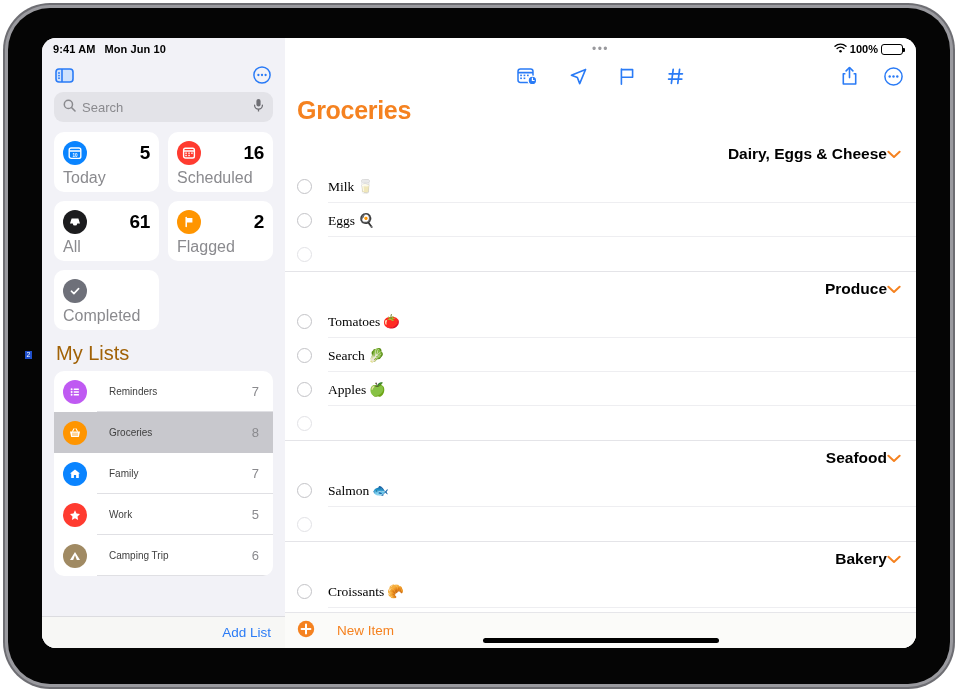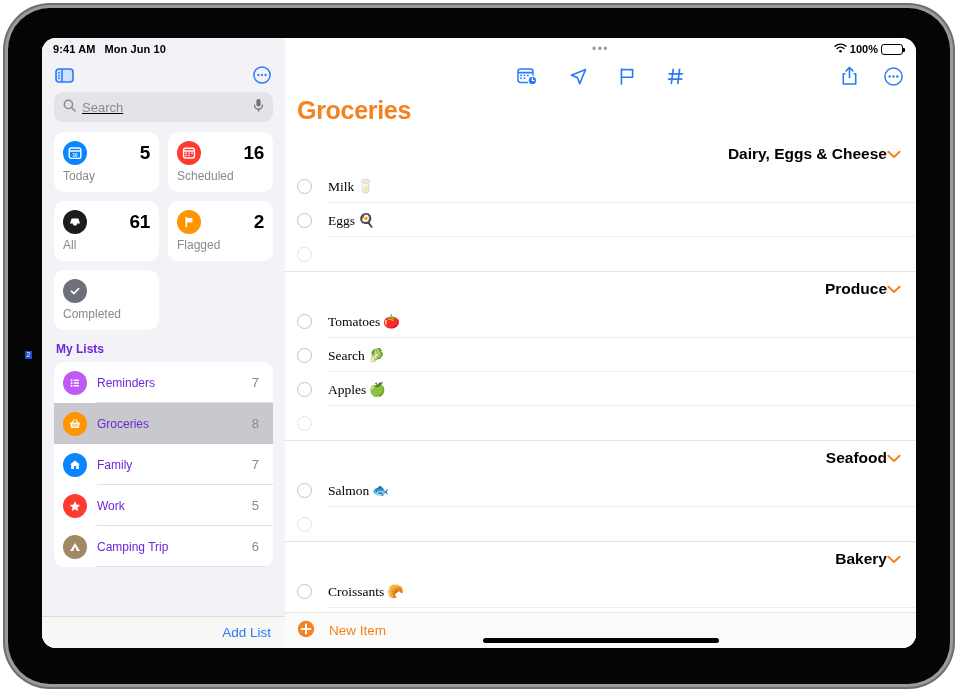--- a/index.html
+++ b/index.html
@@ -53,21 +53,21 @@
     letter-spacing: .1px;
   }
   .statusbar .time { margin-right: 9px; }
   .sb-toprow {
     height: 34px;
     display: flex; align-items: center; justify-content: space-between;
     padding: 0 14px 0 13px;
   }
   .icon-btn { cursor: default; display: flex; align-items: center; }
 
-  .search-wrap { padding: 0 12px; text-decoration: underline; }
+  .search-wrap { padding: 0 12px; }
   .search-field {
     height: 30px; background: #e3e3e8; border-radius: 9px;
     display: flex; align-items: center; padding: 0 9px;
     gap: 6px;
   }
   .search-field .ph {
     flex: 1; font-size: 13px; color: #8a8a8e;
   }
 
   .smart-grid {
@@ -81,49 +81,49 @@
     position: relative;
   }
   .smart-card .toprow {
     display: flex; align-items: center; justify-content: space-between;
     height: 26px;
   }
   .smart-card .count {
     font-size: 19px; font-weight: bold; color: #000; letter-spacing: -.3px;
   }
   .smart-card .label {
-    font-size: 12px; color: #8a8a8e; margin-top: 3px;
+    font-size: 16px; color: #8a8a8e; margin-top: 3px;
   }
   .badge {
     width: 24px; height: 24px; border-radius: 50%;
     display: flex; align-items: center; justify-content: center;
     color: #fff;
   }
 
   .section-title {
-    font-size: 12px; font-weight: bold; color: #6d28d9;
+    font-size: 20px; font-weight: normal; color: #a16207;
     padding: 12px 0 6px 14px;
   }
 
   #mylists-card {
     margin: 0 12px; background: #fff; border-radius: 10px;
     overflow: hidden;
   }
   .list-row {
     height: 41px; display: flex; align-items: center;
     padding-left: 9px; position: relative;
   }
   .list-row.selected { background: #c8c8cd; }
   .list-row .licon {
     width: 24px; height: 24px; border-radius: 50%;
     display: flex; align-items: center; justify-content: center;
     flex: 0 0 24px;
   }
   .list-row .lname {
-    flex: 1; font-size: 12px; color: #6d28d9; margin-left: 10px;
+    flex: 1; font-size: 10px; color: #404040; margin-left: 22px;
   }
   .list-row .lcount {
     font-size: 13px; color: #8a8a8e; padding-right: 14px;
   }
   .list-row .divider {
     position: absolute; left: 43px; right: 0; bottom: 0;
     height: 1px; background: #e0e0e4;
   }
 
   #sidebar-footer {
@@ -218,21 +218,21 @@
   }
   .grp-end-rule {
     height: 1px; background: #e4e4e8; margin: 0;
   }
 
   #new-item-bar {
     position: absolute; left: 0; right: 0; bottom: 0;
     height: 36px; background: #fbfbf9;
     border-top: 1px solid #e6e6ea;
     display: flex; align-items: center;
-    padding-left: 12px; gap: 14px;
+    padding-left: 12px; gap: 22px;
     z-index: 5;
   }
   #new-item-bar .nlabel { font-size: 13.5px; color: #f58220; }
   #home-indicator {
     position: absolute; bottom: 5px; left: 50%; transform: translateX(-50%);
     width: 236px; height: 5px; background: #000; border-radius: 3px;
     z-index: 6;
   }
 </style>
 </head>

